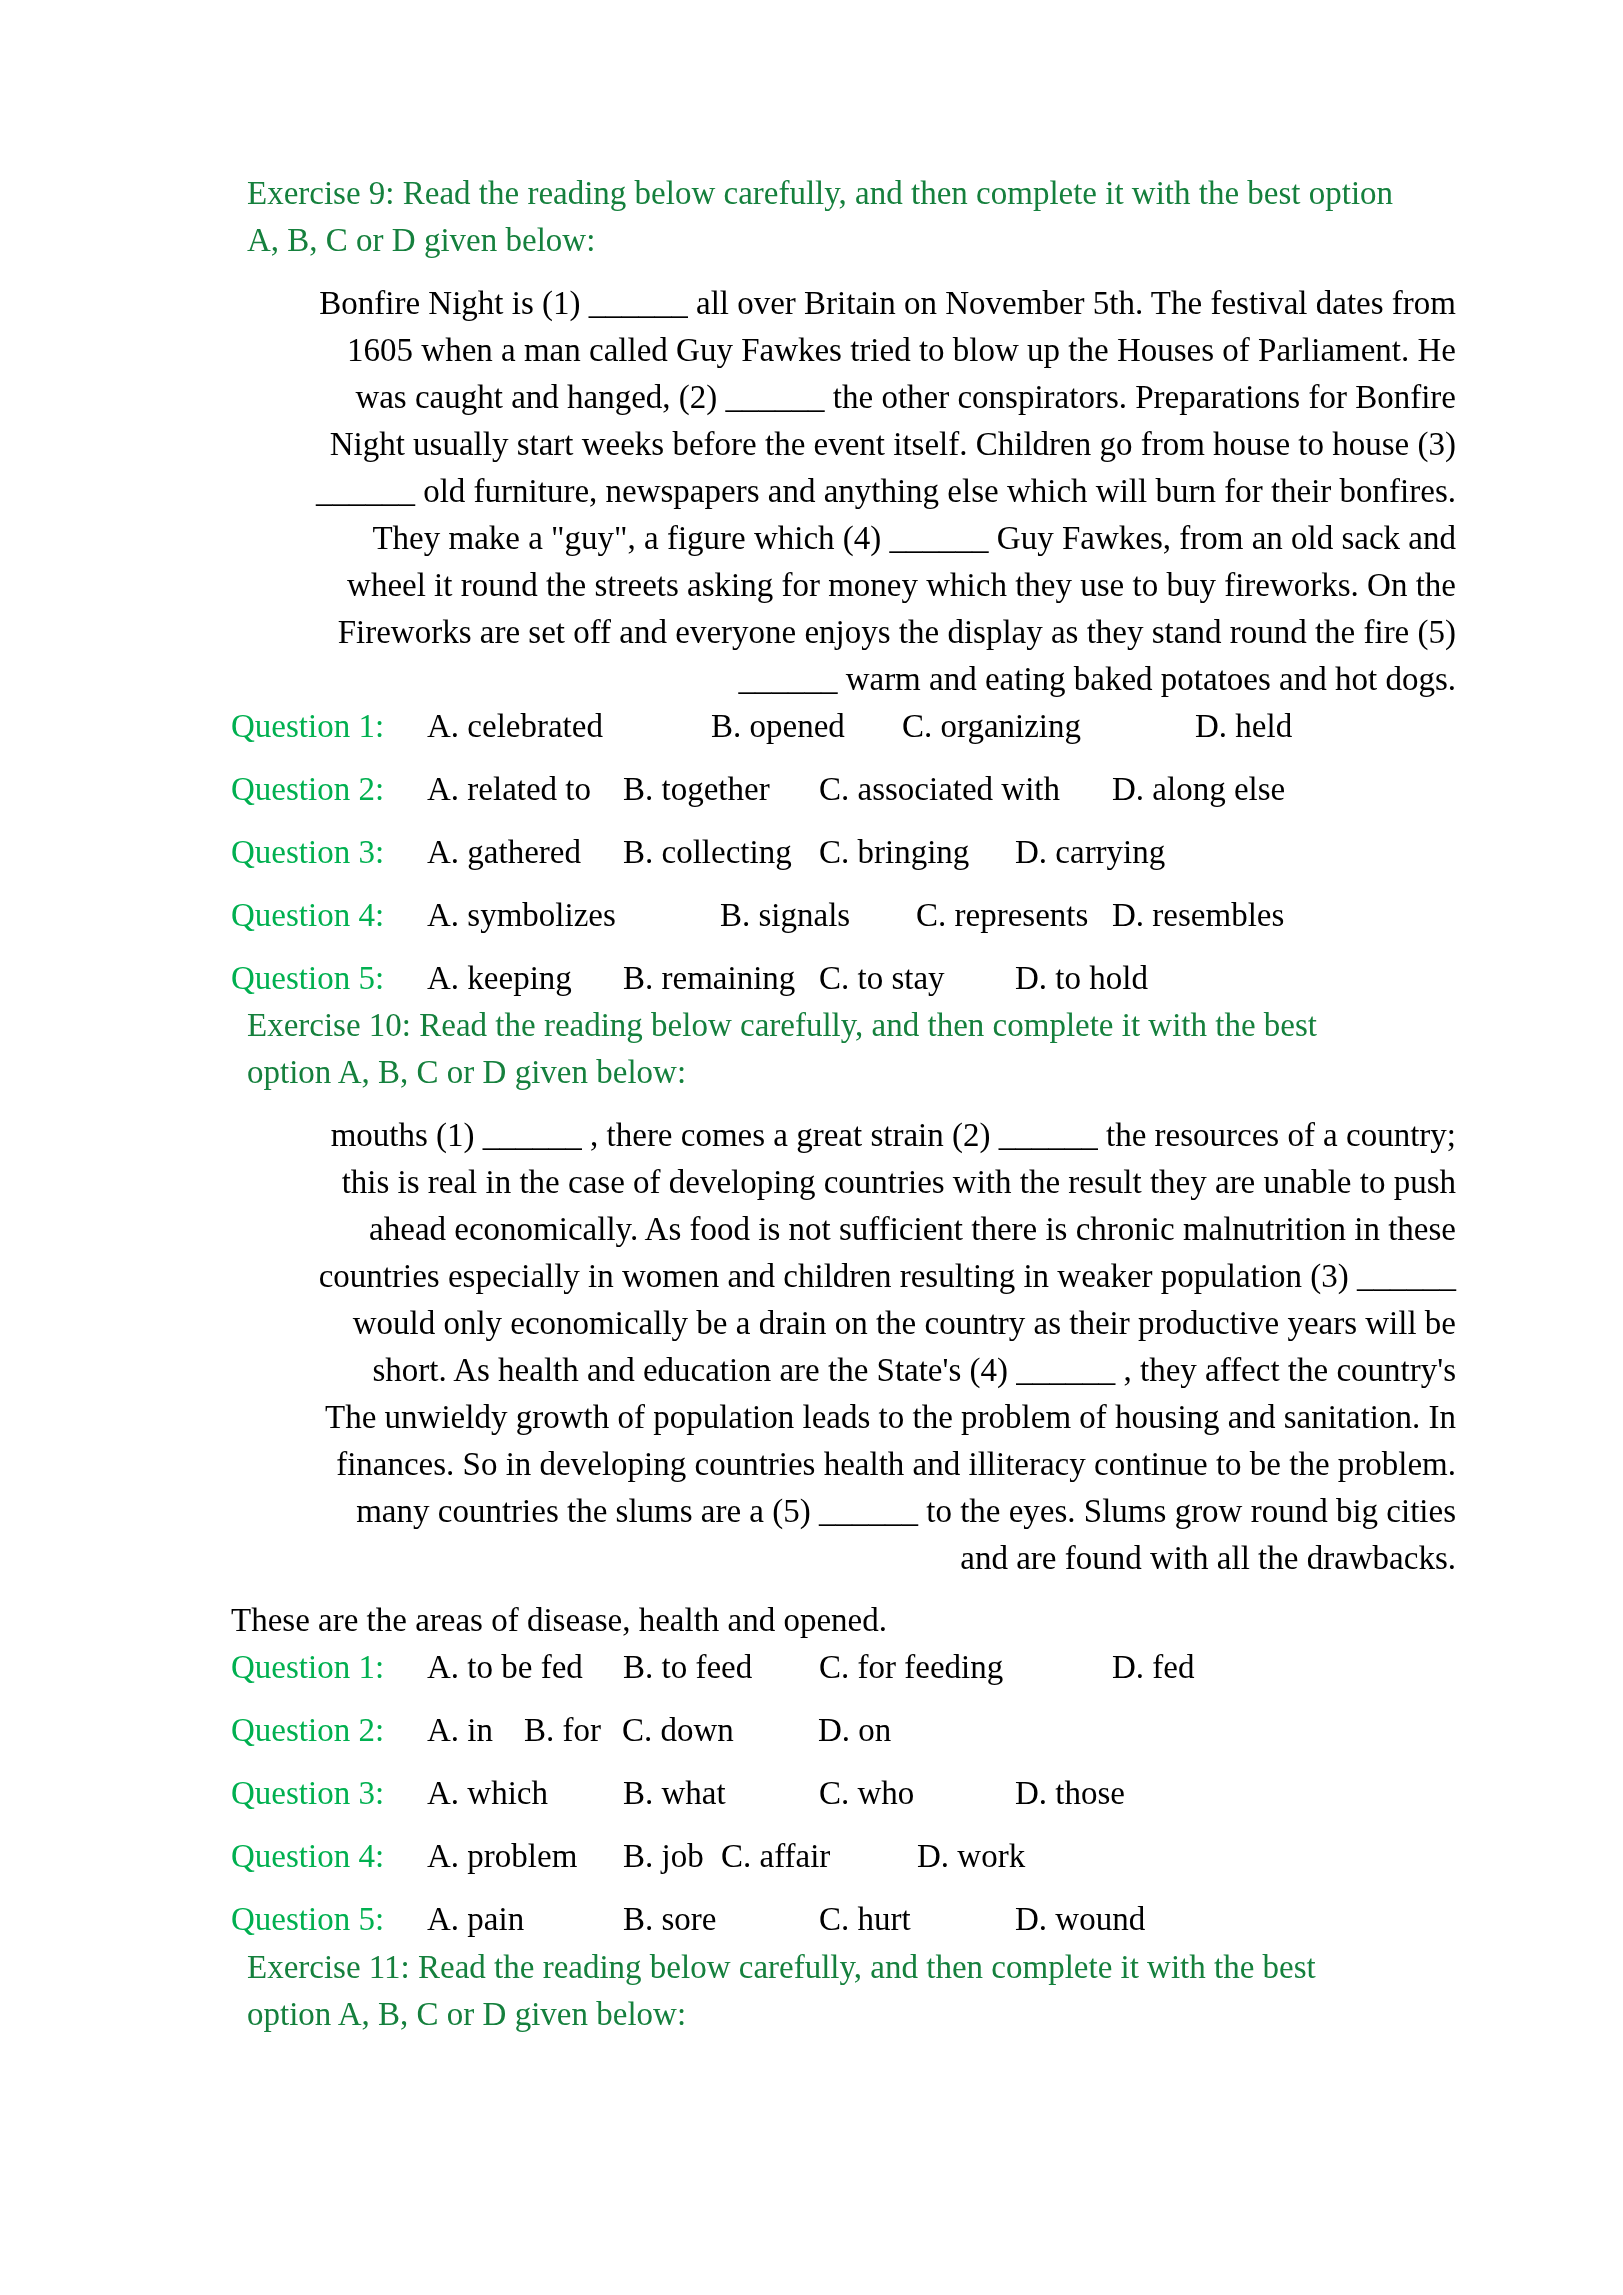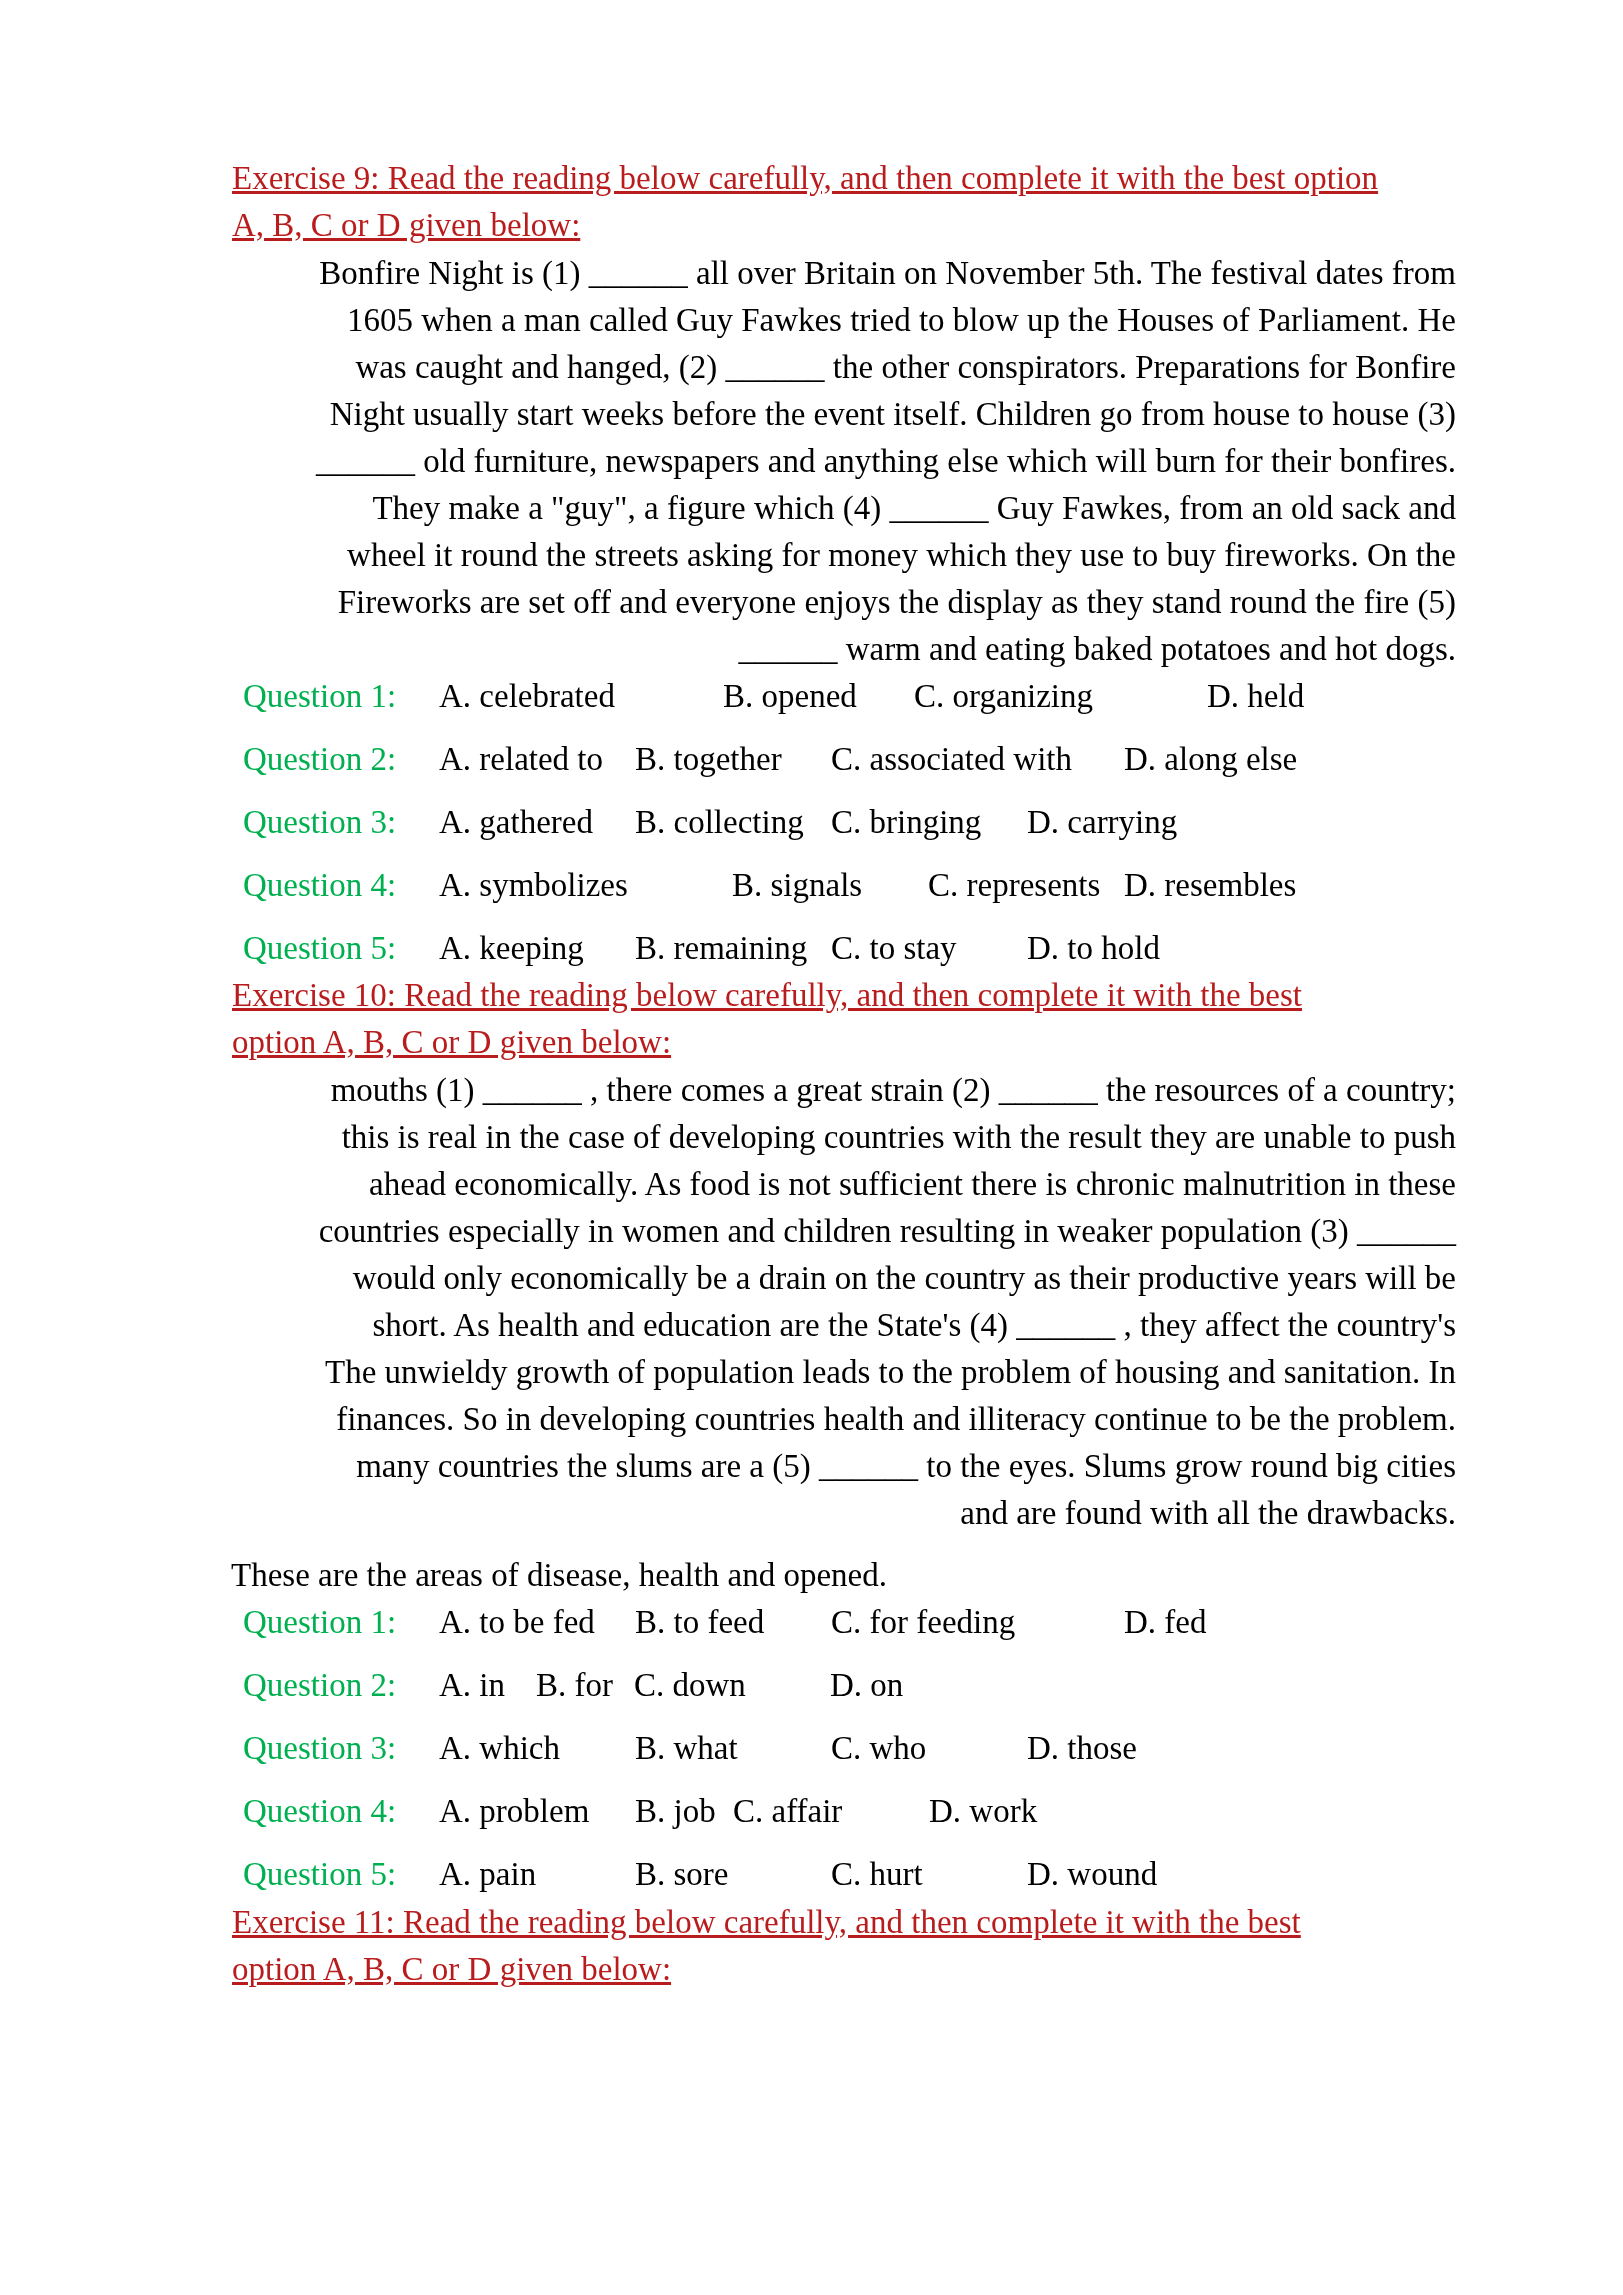--- a/index.html
+++ b/index.html
@@ -17,35 +17,33 @@
     }
     .page {
       position: absolute;
       left: 231px;
       top: 154px;
       width: 1225px;
       font-size: 33px;
       line-height: 47px;
     }
     .heading {
-      color: #b91c1c;
-      margin: 1px;
-      text-decoration: underline;
+      color: #15803d;
+      margin: 16px;
     }
     .passage {
       margin: 0;
       text-align: right;
     }
     .qrow {
       display: flex;
       align-items: center;
       height: 47px;
       margin-bottom: 16px;
       white-space: nowrap;
-      margin-left: 12px;
     }
     .qlabel {
       color: #00B050;
       width: 196px;
       flex: 0 0 196px;
     }
     .opt {
       display: inline-block;
     }
     .blank-line {

